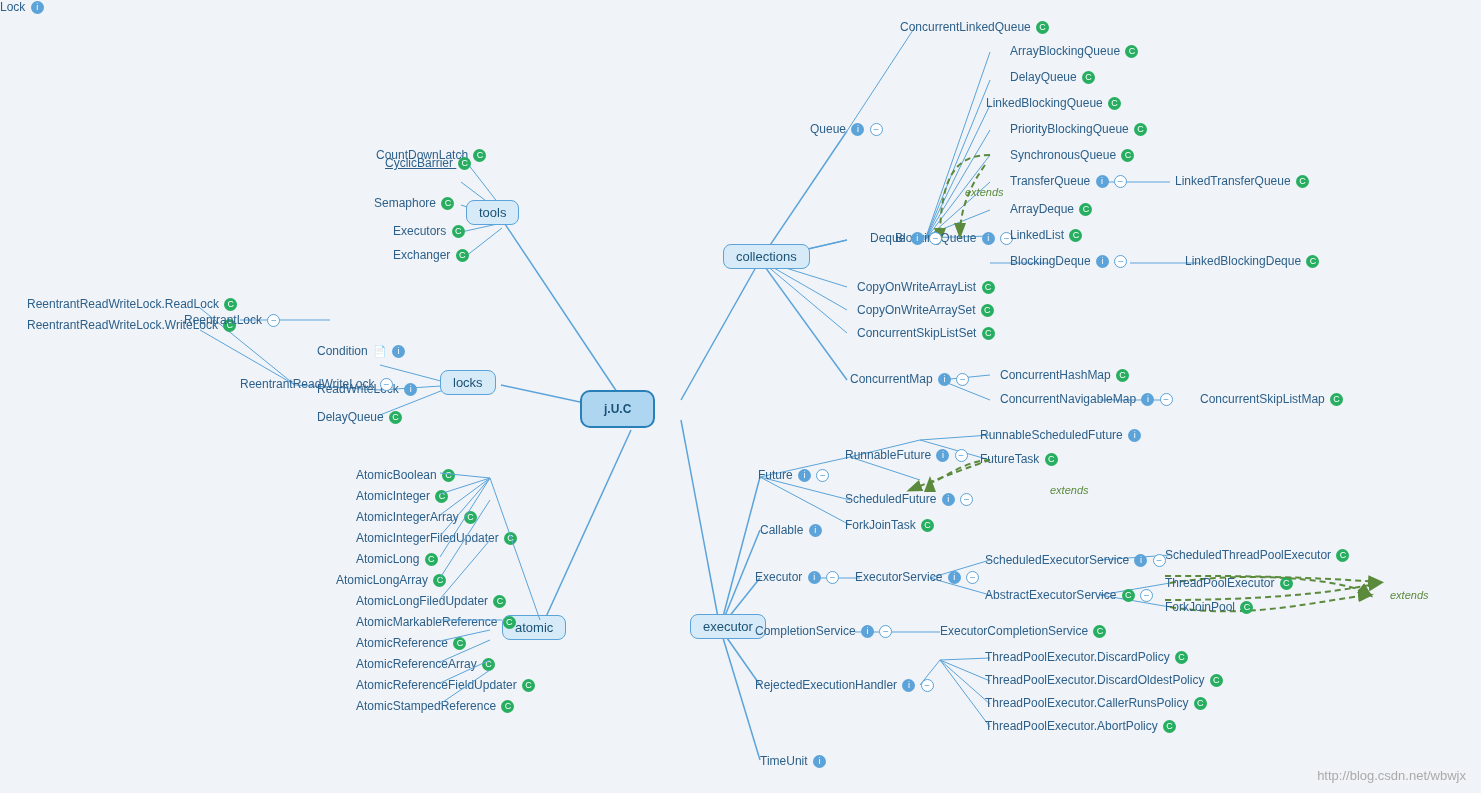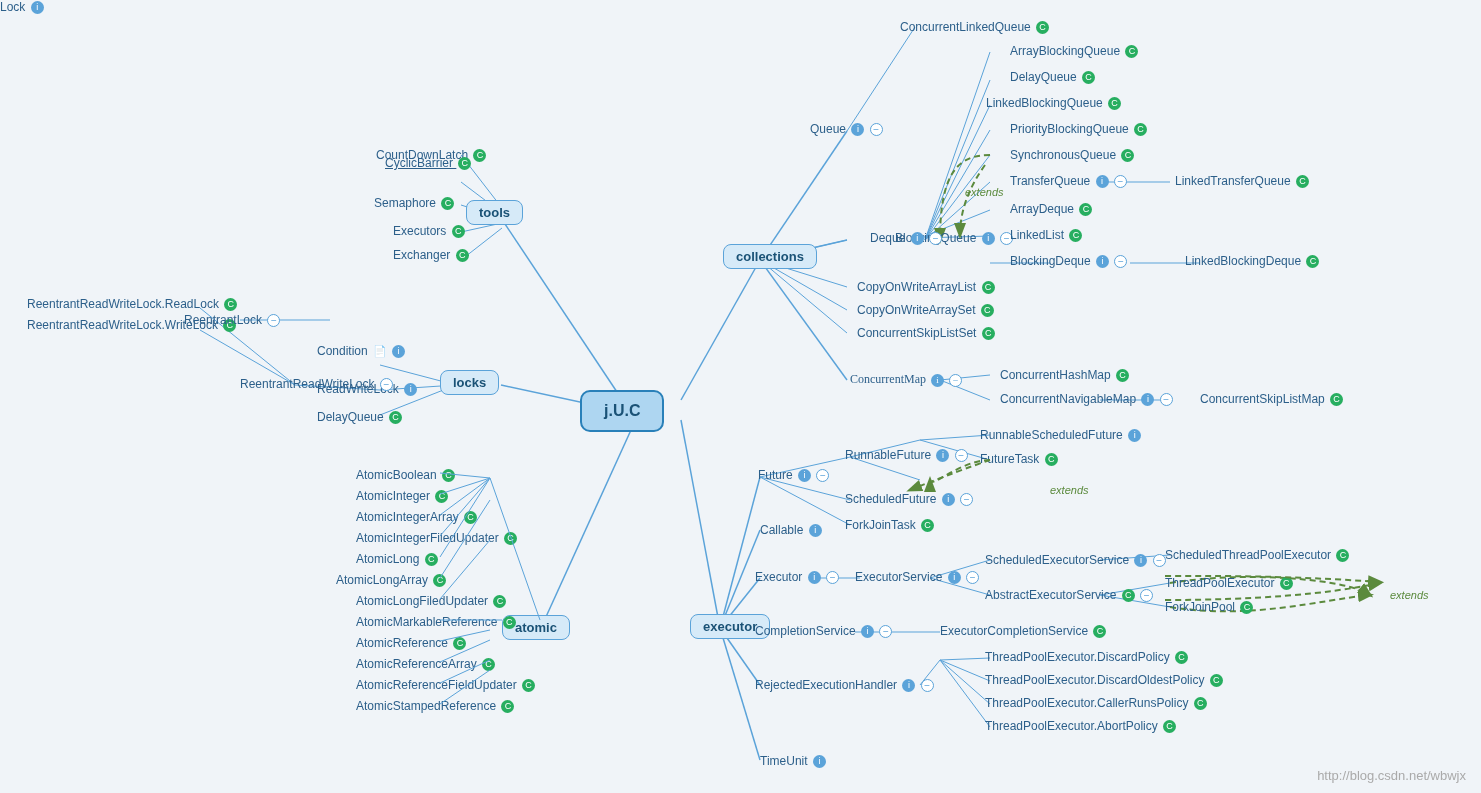--- a/index.html
+++ b/index.html
@@ -16,30 +16,30 @@
       white-space: nowrap;
       font-size: 12px;
       color: #2c5f8a;
     }
     .node-box {
       background: #d6eaf8;
       border: 1.5px solid #5ba3d9;
       border-radius: 8px;
       padding: 5px 14px;
       font-size: 14px;
-      font-weight: bold;
+      font-weight: normal;
       color: #1a5276;
       display: inline-block;
     }
     .node-box.main {
       background: #aed6f1;
       border: 2px solid #2980b9;
       border-radius: 10px;
       padding: 10px 22px;
-      font-size: 16px;
+      font-size: 12px;
       font-weight: bold;
     }
     .node-box.secondary {
       background: #d6eaf8;
       border: 1.5px solid #5ba3d9;
       border-radius: 8px;
       padding: 4px 12px;
       font-size: 13px;
     }
     .leaf {
@@ -373,21 +373,21 @@
 </div>
 <div class="node" style="left:857px; top:303px;">
   <span class="leaf">CopyOnWriteArraySet</span>
   <span class="icon-green">C</span>
 </div>
 <div class="node" style="left:857px; top:326px;">
   <span class="leaf">ConcurrentSkipListSet</span>
   <span class="icon-green">C</span>
 </div>
 
-<div class="node" style="left:850px; top:372px;font-family:Liberation Serif, serif;">
+<div class="node" style="left:850px; top:372px;">
   <span class="leaf">ConcurrentMap</span>
   <span class="icon-info">i</span>
   <span class="icon-minus">−</span>
 </div>
 <div class="node" style="left:1000px; top:368px;">
   <span class="leaf">ConcurrentHashMap</span>
   <span class="icon-green">C</span>
 </div>
 <div class="node" style="left:1000px; top:392px;">
   <span class="leaf">ConcurrentNavigableMap</span>

